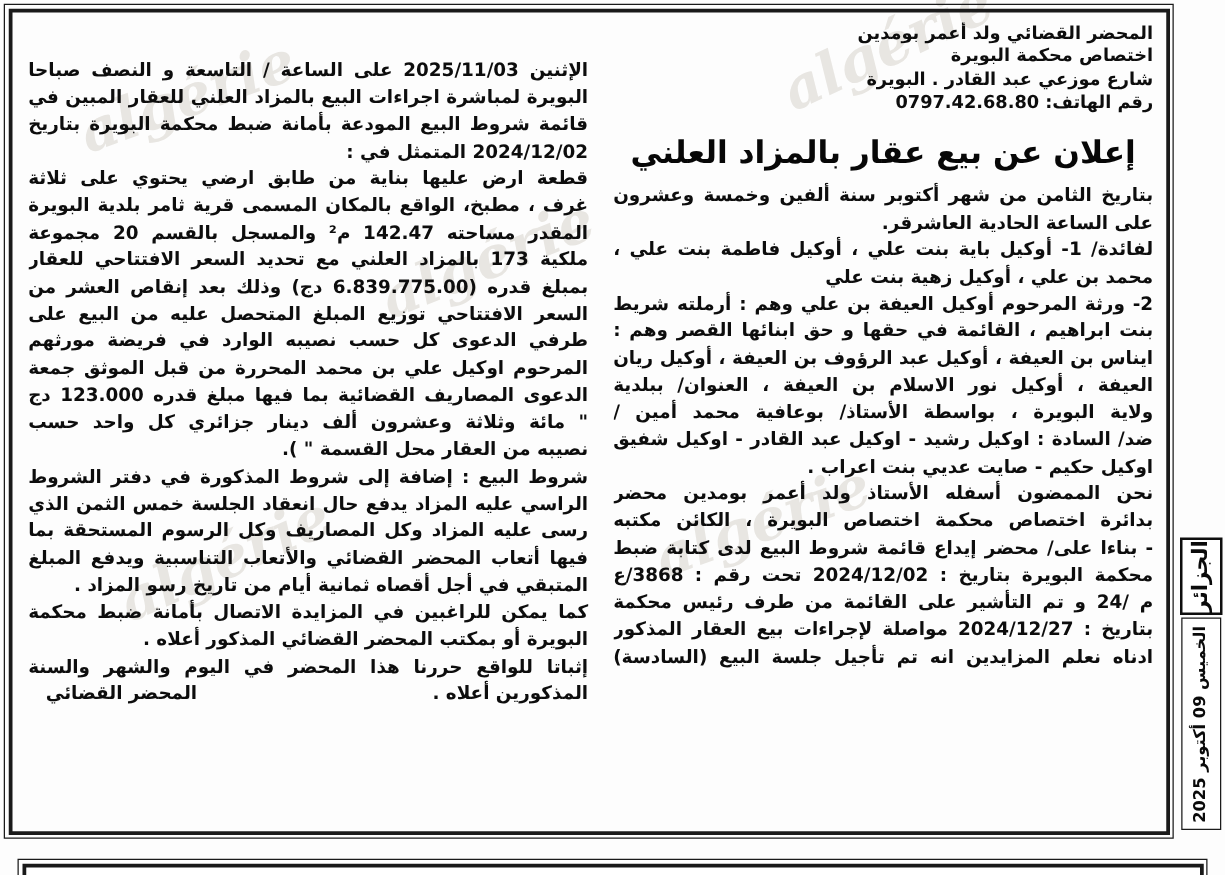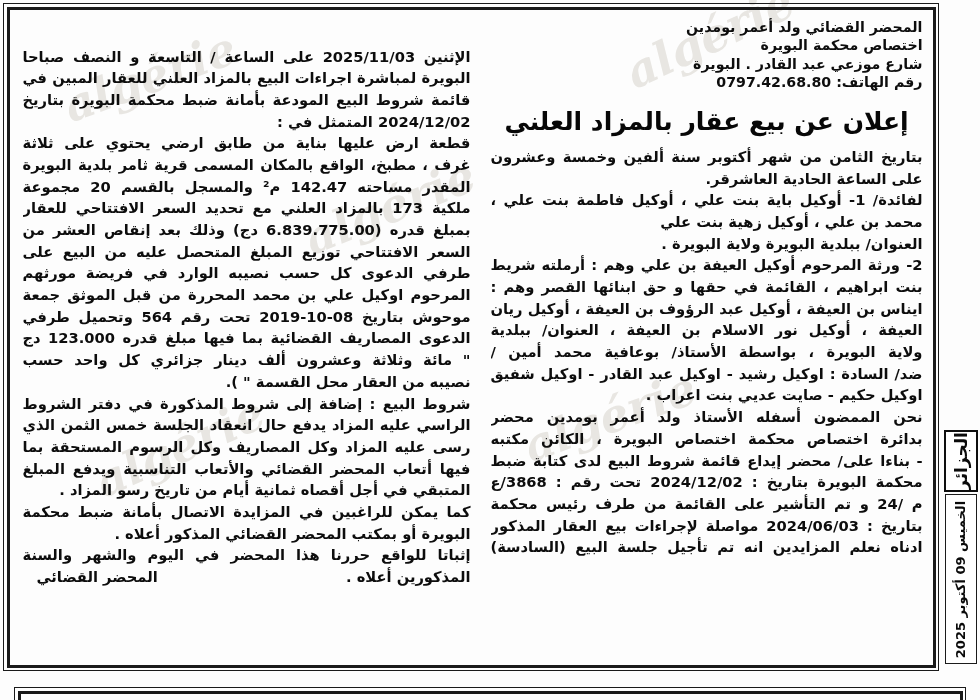--- a/index.html
+++ b/index.html
@@ -99,53 +99,51 @@
             <div class="line r">اختصاص محكمة البويرة</div>
             <div class="line r">شارع موزعي عبد القادر . البويرة</div>
             <div class="line r">رقم الهاتف: 0797.42.68.80</div>
           </div>
         <div class="notice-title">إعلان عن بيع عقار بالمزاد العلني</div>
         <div>
             <div class="line j">بتاريخ الثامن  من شهر أكتوبر  سنة ألفين وخمسة وعشرون</div>
             <div class="line c">على الساعة الحادية العاشرقر.</div>
             <div class="line j">لفائدة/ 1- أوكيل باية بنت علي ، أوكيل فاطمة بنت علي ، أوكيل</div>
             <div class="line c">محمد بن علي ، أوكيل زهية بنت علي</div>
-            <div class="line c">العنوان/ ببلدية البويرة ولاية البويرة .</div>
             <div class="line j">2- ورثة المرحوم أوكيل العيفة بن علي وهم : أرملته شريط نوة</div>
             <div class="line j">بنت ابراهيم ، القائمة في حقها و حق ابنائها القصر وهم : أوكيل</div>
             <div class="line j">ايناس بن العيفة ، أوكيل عبد الرؤوف بن العيفة ، أوكيل ريان بن</div>
             <div class="line j">العيفة ، أوكيل نور الاسلام بن العيفة ، العنوان/ ببلدية البويرة</div>
             <div class="line j">ولاية البويرة ، بواسطة الأستاذ/ بوعافية محمد أمين / محامي.</div>
             <div class="line j">ضد/ السادة : اوكيل رشيد - اوكيل عبد القادر - اوكيل شفيق -</div>
             <div class="line c">اوكيل حكيم - صايت عديي بنت اعراب .</div>
             <div class="line j">نحن الممضون أسفله الأستاذ ولد أعمر بومدين محضر قضائي</div>
             <div class="line j">بدائرة اختصاص محكمة اختصاص البويرة ، الكائن مكتبه</div>
             <div class="line j">- بناءا على/ محضر إيداع قائمة شروط البيع لدى كتابة ضبط</div>
             <div class="line j">محكمة البويرة بتاريخ : 2024/12/02 تحت رقم :  3868/ع</div>
             <div class="line j">م /24 و تم التأشير على القائمة من طرف رئيس محكمة البويرة</div>
-            <div class="line j">بتاريخ : 2024/06/03  مواصلة لإجراءات بيع العقار المذكور</div>
+            <div class="line j">بتاريخ : 2024/12/27  مواصلة لإجراءات بيع العقار المذكور</div>
             <div class="line j">ادناه نعلم المزايدين انه تم تأجيل جلسة البيع (السادسة) ليوم</div>
           </div>
       </div>
 
       <div class="col col-left">
         <div>
             <div class="line j">الإثنين 2025/11/03  على الساعة / التاسعة و النصف صباحا</div>
             <div class="line j">البويرة لمباشرة اجراءات البيع بالمزاد العلني للعقار المبين  في</div>
             <div class="line j">قائمة شروط البيع المودعة بأمانة ضبط محكمة البويرة بتاريخ</div>
             <div class="line c">2024/12/02 المتمثل في :</div>
             <div class="line j">قطعة ارض عليها بناية من طابق ارضي يحتوي على ثلاثة</div>
             <div class="line j">غرف ، مطبخ، الواقع بالمكان المسمى قرية ثامر بلدية البويرة</div>
             <div class="line j">المقدر مساحته 142.47 م² والمسجل بالقسم 20 مجموعة</div>
             <div class="line j">ملكية 173 بالمزاد العلني مع تحديد السعر الافتتاحي للعقار</div>
             <div class="line j">بمبلغ قدره (6.839.775.00 دج) وذلك بعد إنقاص العشر من</div>
             <div class="line j">السعر الافتتاحي   توزيع المبلغ المتحصل عليه من البيع على</div>
             <div class="line j">طرفي الدعوى كل حسب نصيبه الوارد في فريضة مورثهم</div>
             <div class="line j">المرحوم اوكيل علي بن محمد المحررة من قبل الموثق جمعة</div>
-            <div class="line j">موحوش بتاريخ 08-10-2019 تحت رقم 564 وتحميل طرفي</div>
             <div class="line j">الدعوى المصاريف القضائية بما فيها مبلغ قدره 123.000 دج</div>
             <div class="line j">" مائة وثلاثة وعشرون ألف دينار جزائري كل واحد حسب</div>
             <div class="line r">نصيبه من العقار محل القسمة " ).</div>
             <div class="line j">شروط البيع : إضافة إلى شروط المذكورة في دفتر الشروط فان</div>
             <div class="line j">الراسي عليه المزاد يدفع حال انعقاد الجلسة خمس الثمن الذي</div>
             <div class="line j">رسى عليه المزاد وكل المصاريف وكل الرسوم المستحقة بما</div>
             <div class="line j">فيها أتعاب المحضر القضائي والأتعاب التناسبية ويدفع المبلغ</div>
             <div class="line r">المتبقي في أجل أقصاه ثمانية أيام من تاريخ رسو المزاد .</div>
             <div class="line j">كما يمكن للراغبين في المزايدة الاتصال بأمانة ضبط محكمة</div>
             <div class="line c">البويرة أو بمكتب المحضر القضائي المذكور أعلاه .</div>

